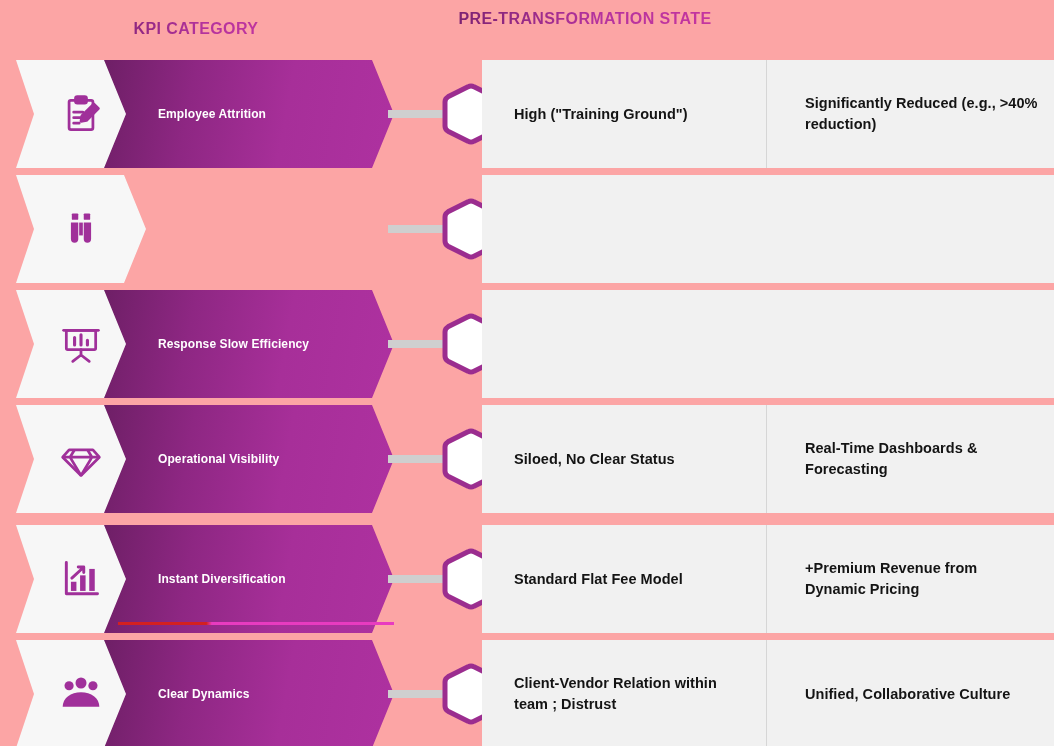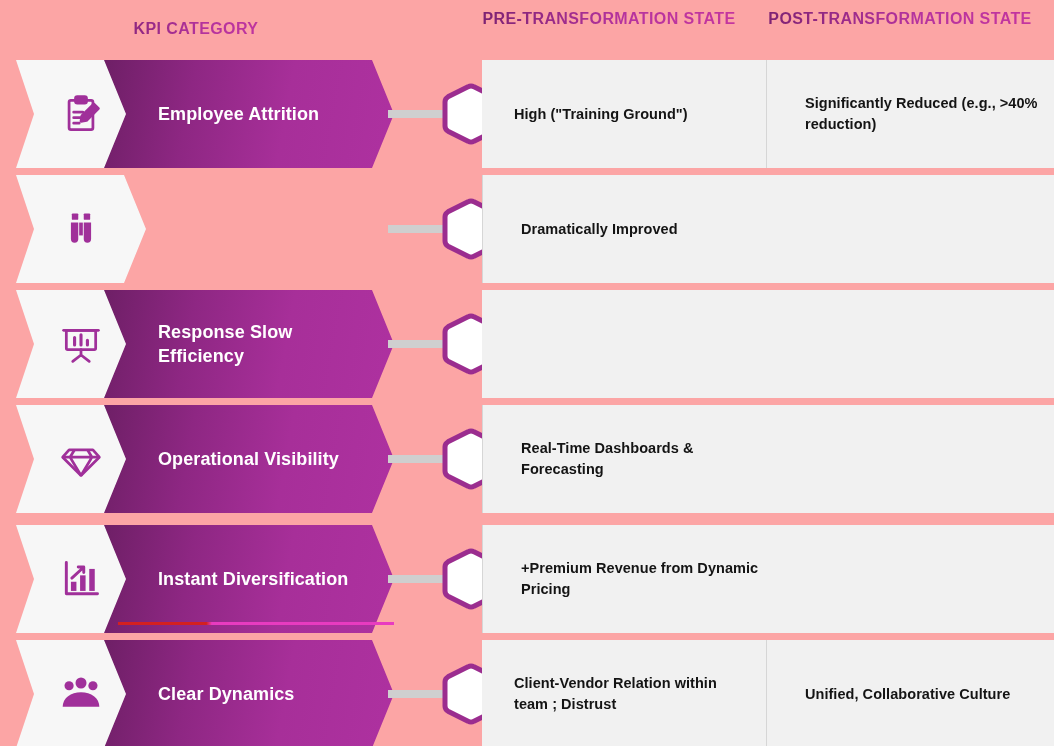--- a/index.html
+++ b/index.html
@@ -28,21 +28,21 @@
     text-align: center;
     line-height: 22px;
     text-transform: uppercase;
     color: #9C2A8E;
     background: linear-gradient(90deg, #7B2271 0%, #B5339E 55%, #C5359F 100%);
     -webkit-background-clip: text;
     background-clip: text;
     -webkit-text-fill-color: transparent;
   }
   #hdr-kpi   { left: 96px;  top: 18px;  width: 200px; }
-  #hdr-pre   { left: 455px; top: 8px;   width: 260px; margin-left: 24px; }
+  #hdr-pre   { left: 455px; top: 8px;   width: 260px; }
   #hdr-post  { left: 760px; top: 8px;   width: 280px; }
 
   
   .row {
     position: absolute;
     left: 0;
     width: 1054px;
     height: 108px;
   }
 
@@ -71,21 +71,21 @@
     width: 290px;
     height: 108px;
     background: linear-gradient(100deg, #6E1F66 0%, #8E2783 30%, #A72F99 62%, #AE31A0 100%);
     clip-path: polygon(0 0, 268px 0, 290px 50%, 268px 100%, 0 100%, 22px 50%);
     display: flex;
     align-items: center;
   }
   .arrow .lbl {
     color: #FFFFFF;
     font-weight: bold;
-    font-size: 18px;
+    font-size: 12px;
     line-height: 24px;
     margin-left: 54px;
     max-width: 200px;
     letter-spacing: 0.1px;
   }
 
   
   .conn {
     position: absolute;
     left: 388px;
@@ -140,21 +140,20 @@
     background: linear-gradient(90deg, #D32020 0%, #D32020 32%, #E83BC0 34%, #E83BC0 100%);
   }
 </style>
 </head>
 <body>
 
 <div id="board">
 
   <div class="hdr" id="hdr-kpi">KPI CATEGORY</div>
   <div class="hdr" id="hdr-pre">PRE-TRANSFORMATION STATE</div>
-  <div class="hdr" id="hdr-post">POST-TRANSFORMATION STATE</div>
 
   <div class="row" style="top:60px;">
     <div class="chev">
       <span class="ico">
         <svg viewBox="0 0 48 48" fill="none" stroke="#A0309A" stroke-width="3" stroke-linecap="round" stroke-linejoin="round">
           <path d="M13 9h6M29 9h6a2 2 0 0 1 2 2v28a2 2 0 0 1-2 2H13a2 2 0 0 1-2-2V11a2 2 0 0 1 2-2z"></path>
           <rect x="18" y="5" width="12" height="7" rx="2" fill="#A0309A"></rect>
           <path d="M16 22h10M16 28h8M16 34h6"></path>
           <path d="M38 13l5 5-13 13-6 1 1-6z" fill="#A0309A" stroke="#A0309A"></path>
         </svg>
@@ -191,23 +190,20 @@
         </svg>
       </span>
     </div>
     <div class="conn"></div>
     <div class="hex">
       <svg viewBox="0 0 64 64">
           <path d="M20 6h24a6 6 0 0 1 5.2 3l10 20a6 6 0 0 1 0 6l-10 20a6 6 0 0 1-5.2 3H20a6 6 0 0 1-5.2-3l-10-20a6 6 0 0 1 0-6l10-20A6 6 0 0 1 20 6z" transform="rotate(90 32 32)" fill="#FFFFFF" stroke="#9B2D8F" stroke-width="5"></path>
         </svg>
     </div>
     <div class="panel">
-      <div class="cell post">
-        <span class="txt">Dramatically Improved</span>
-      </div>
     </div>
   </div>
 
   <div class="row" style="top:290px;">
     <div class="chev">
       <span class="ico">
         <svg viewBox="0 0 48 48" fill="none" stroke="#A0309A" stroke-width="3" stroke-linecap="round" stroke-linejoin="round">
           <rect x="8" y="9" width="32" height="21" rx="1.5"></rect>
           <path d="M5 9h38"></path>
           <path d="M24 30v6M24 36l-9 7M24 36l9 7"></path>
@@ -240,20 +236,23 @@
     <div class="arrow">
       <div class="lbl">Operational Visibility</div>
     </div>
     <div class="conn"></div>
     <div class="hex">
       <svg viewBox="0 0 64 64">
           <path d="M20 6h24a6 6 0 0 1 5.2 3l10 20a6 6 0 0 1 0 6l-10 20a6 6 0 0 1-5.2 3H20a6 6 0 0 1-5.2-3l-10-20a6 6 0 0 1 0-6l10-20A6 6 0 0 1 20 6z" transform="rotate(90 32 32)" fill="#FFFFFF" stroke="#9B2D8F" stroke-width="5"></path>
         </svg>
     </div>
     <div class="panel">
+      <div class="cell pre">
+        <span class="txt">Siloed, No Clear Status</span>
+      </div>
       <div class="cell post">
         <span class="txt">Real-Time Dashboards &amp; Forecasting</span>
       </div>
     </div>
   </div>
 
   <div class="row" style="top:525px;">
     <div class="chev">
       <span class="ico">
         <svg viewBox="0 0 48 48" fill="none" stroke="#A0309A" stroke-width="3.2" stroke-linecap="round" stroke-linejoin="round">
@@ -268,20 +267,23 @@
     <div class="arrow">
       <div class="lbl">Instant Diversification</div>
     </div>
     <div class="conn"></div>
     <div class="hex">
       <svg viewBox="0 0 64 64">
           <path d="M20 6h24a6 6 0 0 1 5.2 3l10 20a6 6 0 0 1 0 6l-10 20a6 6 0 0 1-5.2 3H20a6 6 0 0 1-5.2-3l-10-20a6 6 0 0 1 0-6l10-20A6 6 0 0 1 20 6z" transform="rotate(90 32 32)" fill="#FFFFFF" stroke="#9B2D8F" stroke-width="5"></path>
         </svg>
     </div>
     <div class="panel">
+      <div class="cell pre">
+        <span class="txt">Standard Flat Fee Model</span>
+      </div>
       <div class="cell post">
         <span class="txt">+Premium Revenue from Dynamic Pricing</span>
       </div>
     </div>
   </div>
 
   <div class="artifact"></div>
 
   <div class="row" style="top:640px;">
     <div class="chev">

